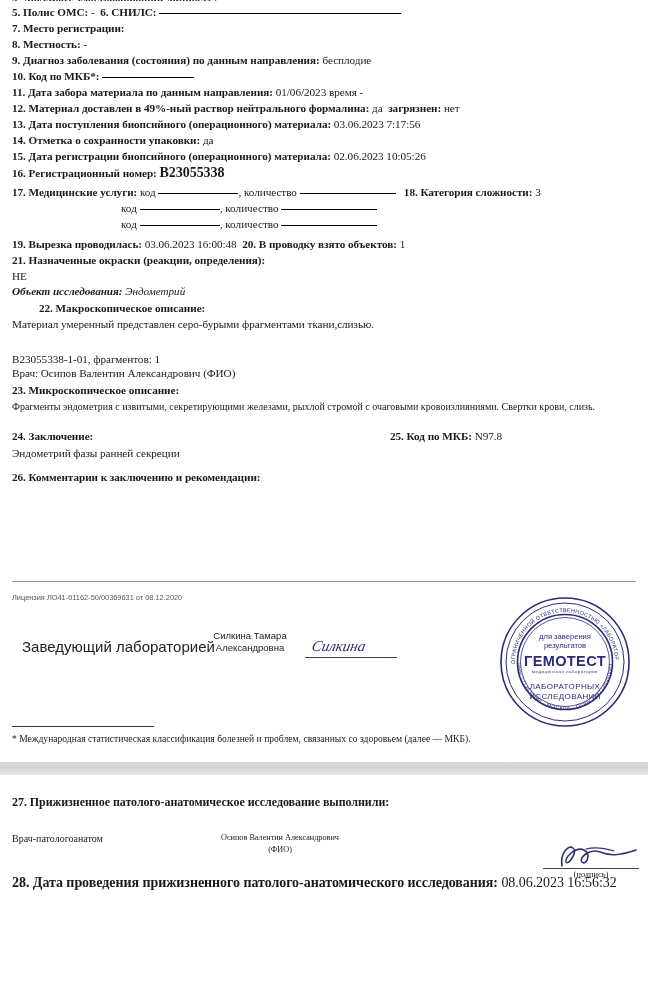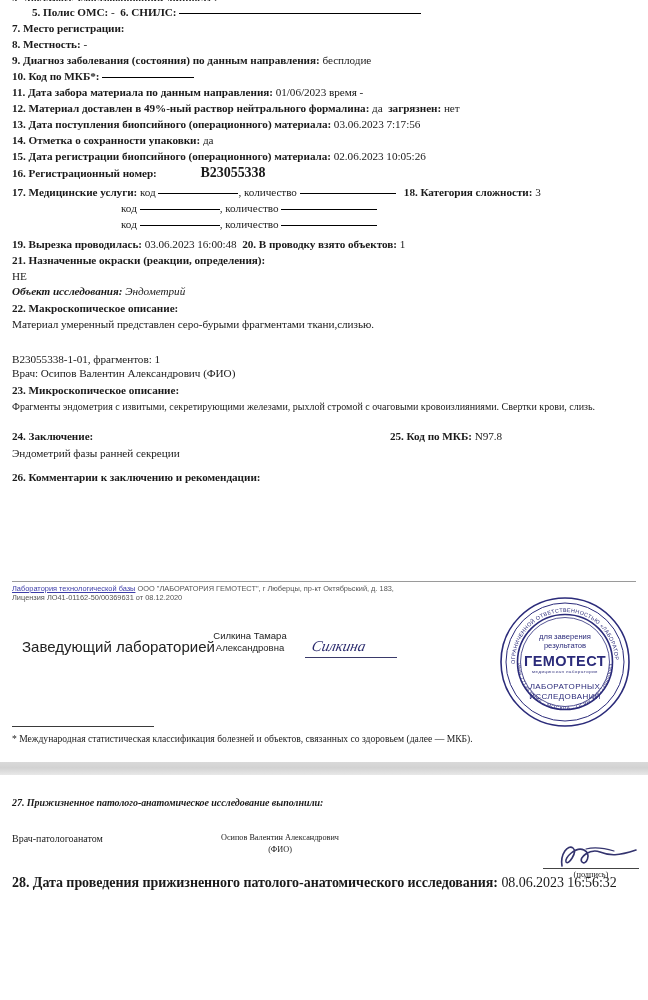--- a/index.html
+++ b/index.html
@@ -204,21 +204,21 @@
     color: #1a1a1a;
   }
 </style>
 </head>
 <body>
 
 <div class="page">
 
   <div class="cut-top">4. Документ, удостоверяющий личность:</div>
 
-  <div class="ln b" style="top:6px;margin-left:20px;">
+  <div class="ln b" style="top:6px;">
     <span>5. Полис ОМС:</span>
     <span class="val">-</span>
     &nbsp;<span>6. СНИЛС:</span>
     <span class="rule r-snils"></span>
   </div>
 
   <div class="ln b" style="top:22px;">
     <span>7. Место регистрации:</span>
     <span class="val"></span>
   </div>
@@ -261,21 +261,21 @@
     <span class="val">да</span>
   </div>
 
   <div class="ln b" style="top:150px;">
     <span>15. Дата регистрации биопсийного (операционного) материала:</span>
     <span class="val">02.06.2023 10:05:26</span>
   </div>
 
   <div class="ln b" style="top:166px;">
     <span>16. Регистрационный номер:</span>
-    <span style="font-size:14px;font-weight:bold;margin-left:41px;">B23055338</span>
+    <span style="font-size:14px;font-weight:bold;">B23055338</span>
   </div>
 
   <div class="ln b" style="top:186px;">
     <span>17. Медицинские услуги:</span>
     <span class="val">код</span>
     <span class="rule r-code"></span><span class="val">, количество</span>
     <span class="rule r-qty"></span>
     &nbsp;&nbsp;<span>18. Категория сложности:</span>
     <span class="val">3</span>
   </div>
@@ -300,43 +300,39 @@
   </div>
 
   <div class="ln b" style="top:254px;">21. Назначенные окраски (реакции, определения):</div>
   <div class="ln" style="top:270px;">НЕ</div>
 
   <div class="ln" style="top:285px;">
     <span class="bi">Объект исследования:</span>
     <span class="it">Эндометрий</span>
   </div>
 
-  <div class="ln b" style="top:302px;">22. Макроскопическое описание:</div>
+  <div class="ln b" style="top:302px;margin-left:27px;">22. Макроскопическое описание:</div>
   <div class="ln" style="top:318px;">Материал умеренный представлен серо-бурыми фрагментами ткани,слизью.</div>
 
   <div class="ln" style="top:353px;">B23055338-1-01, фрагментов: 1</div>
   <div class="ln" style="top:367px;">Врач: Осипов Валентин Александрович (ФИО)</div>
 
   <div class="ln b" style="top:384px;">23. Микроскопическое описание:</div>
   <div class="wrapline" style="top:400px;">Фрагменты эндометрия с извитыми, секретирующими железами, рыхлой стромой с очаговыми кровоизлияниями. Свертки крови, слизь.</div>
 
   <div class="ln b" style="top:430px;">24. Заключение:</div>
   <div class="ln b" style="top:430px; left:390px;">
     <span>25. Код по МКБ:</span>
     <span class="val">N97.8</span>
   </div>
   <div class="ln" style="top:447px;">Эндометрий фазы ранней секреции</div>
 
   <div class="ln b" style="top:471px;">26. Комментарии к заключению и рекомендации:</div>
 
   <div class="footer-sep"></div>
-  <div class="lab-line" style="top:584px;">
-    <span class="lab-link">Лаборатория технологической базы</span>
-    <span>ООО "ЛАБОРАТОРИЯ ГЕМОТЕСТ", г Люберцы, пр-кт Октябрьский, д. 183,</span>
-  </div>
   <div class="lab-line" style="top:593px;">Лицензия ЛО41-01162-50/00369631 от 08.12.2020</div>
 
   <div class="sig-txt" style="left:22px; top:638px;">Заведующий лабораторией</div>
   <div class="sig-name" style="left:185px; top:630px; width:130px;">
     <span>Силкина Тамара</span><br>
     <span>Александровна</span>
   </div>
   <div class="sig-script" style="left:312px; top:638px; font-size:15px;">Силкина</div>
   <div class="sig-rule" style="left:305px; top:656px; width:92px;"></div>
 
@@ -363,25 +359,25 @@
 
       <text x="66" y="70" text-anchor="middle" font-family="'Liberation Sans','DejaVu Sans',sans-serif" font-size="14.5" font-weight="bold" fill="#2b2b7a" letter-spacing="0.4">ГЕМОТЕСТ</text>
       <text x="66" y="77" text-anchor="middle" font-family="'Liberation Sans','DejaVu Sans',sans-serif" font-size="4.3" fill="#2b2b7a" letter-spacing="0.55">медицинская лаборатория</text>
 
       <text x="66" y="93" text-anchor="middle" font-family="'Liberation Sans','DejaVu Sans',sans-serif" font-size="8" fill="#2b2b7a" letter-spacing="0.4">ЛАБОРАТОРНЫХ</text>
       <text x="66" y="103" text-anchor="middle" font-family="'Liberation Sans','DejaVu Sans',sans-serif" font-size="8" fill="#2b2b7a" letter-spacing="0.4">ИССЛЕДОВАНИЙ</text>
     </svg>
   </div>
 
   <div class="fn-rule"></div>
-  <div class="footnote">* Международная статистическая классификация болезней и объектов, связанных со здоровьем (далее — МКБ).</div>
+  <div class="footnote">* Международная статистическая классификация болезней и проблем, связанных со здоровьем (далее — МКБ).</div>
 
   <div class="band"></div>
 
-  <div class="ln b" style="top:796px; font-size:10px;font-style:italic;">27. Прижизненное патолого-анатомическое исследование выполнили:</div>
+  <div class="ln b" style="top:796px; font-size:12px;">27. Прижизненное патолого-анатомическое исследование выполнили:</div>
 
   <div class="sm" style="left:12px; top:833px; font-size:10px;">Врач-патологоанатом</div>
   <div class="centered-name" style="left:180px; top:832px; width:200px; font-size:8.2px;">
     <span>Осипов Валентин Александрович</span><br>
     <span>(ФИО)</span>
   </div>
 
   <svg style="position:absolute; left:556px; top:840px;" width="86" height="32" aria-hidden="true">
     <path d="M6,26 C4,14 12,4 17,8 C22,12 12,26 10,22 C8,18 20,6 28,10 C36,14 30,26 26,22 C22,18 34,8 44,12 C54,16 62,16 80,10" fill="none" stroke="#33336e" stroke-width="1.6" stroke-linecap="round"></path>
     <path d="M30,9 C38,7 48,8 58,11" fill="none" stroke="#33336e" stroke-width="1.2" stroke-linecap="round"></path>

